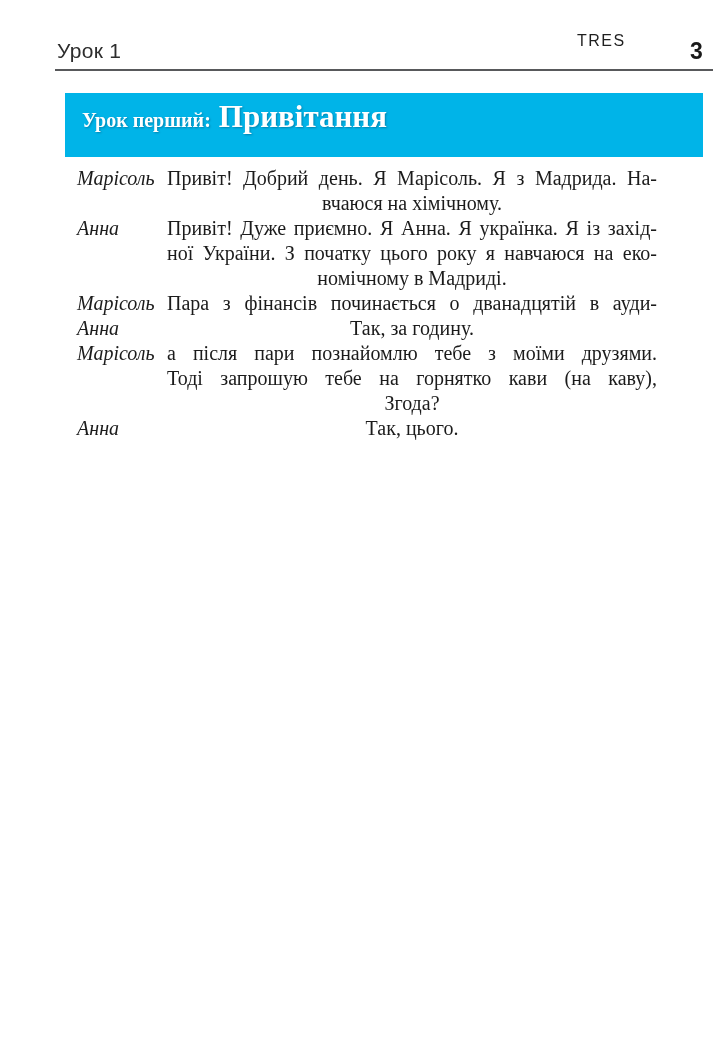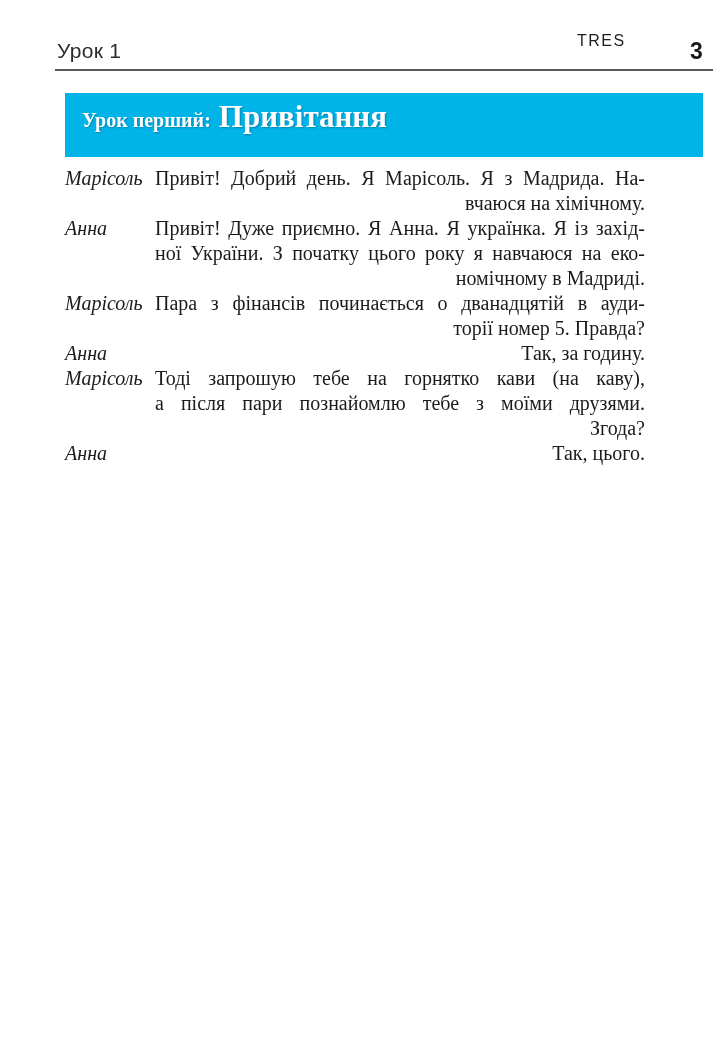--- a/index.html
+++ b/index.html
@@ -93,29 +93,30 @@
     color: #1b1b1b;
   }
   .turn {
     display: flex;
     align-items: flex-start;
   }
   .speaker {
     flex: 0 0 90px;
     width: 90px;
     font-style: italic;
+    margin-left: 12px;
   }
   .speech {
     flex: 0 0 490px;
     width: 490px;
     font-family: Liberation Serif, serif;
   }
   .line {
     display: block;
-    text-align: right;
+    text-align: center;
   }
   .line.jl {
     text-align: justify;
     text-align-last: justify;
   }
 </style>
 </head>
 <body>
 
 <div class="page">
@@ -145,36 +146,35 @@
         <span class="line jl">Привіт! Дуже приємно. Я Анна. Я українка. Я із захід-</span>
         <span class="line jl">ної України. З початку цього року я навчаюся на еко-</span>
         <span class="line">номічному в Мадриді.</span>
       </div>
     </div>
 
     <div class="turn">
       <div class="speaker">Марісоль</div>
       <div class="speech">
         <span class="line jl">Пара з фінансів починається о дванадцятій в ауди-</span>
-        <span class="line">торії номер 5. Правда?</span>
       </div>
     </div>
 
     <div class="turn">
       <div class="speaker">Анна</div>
       <div class="speech">
         <span class="line">Так, за годину.</span>
       </div>
     </div>
 
     <div class="turn">
       <div class="speaker">Марісоль</div>
       <div class="speech">
+        <span class="line jl">а після пари познайомлю тебе з моїми друзями.</span>
         <span class="line jl">Тоді запрошую тебе на горнятко кави (на каву),</span>
-        <span class="line jl">а після пари познайомлю тебе з моїми друзями.</span>
         <span class="line">Згода?</span>
       </div>
     </div>
 
     <div class="turn">
       <div class="speaker">Анна</div>
       <div class="speech">
         <span class="line">Так, цього.</span>
       </div>
     </div>

